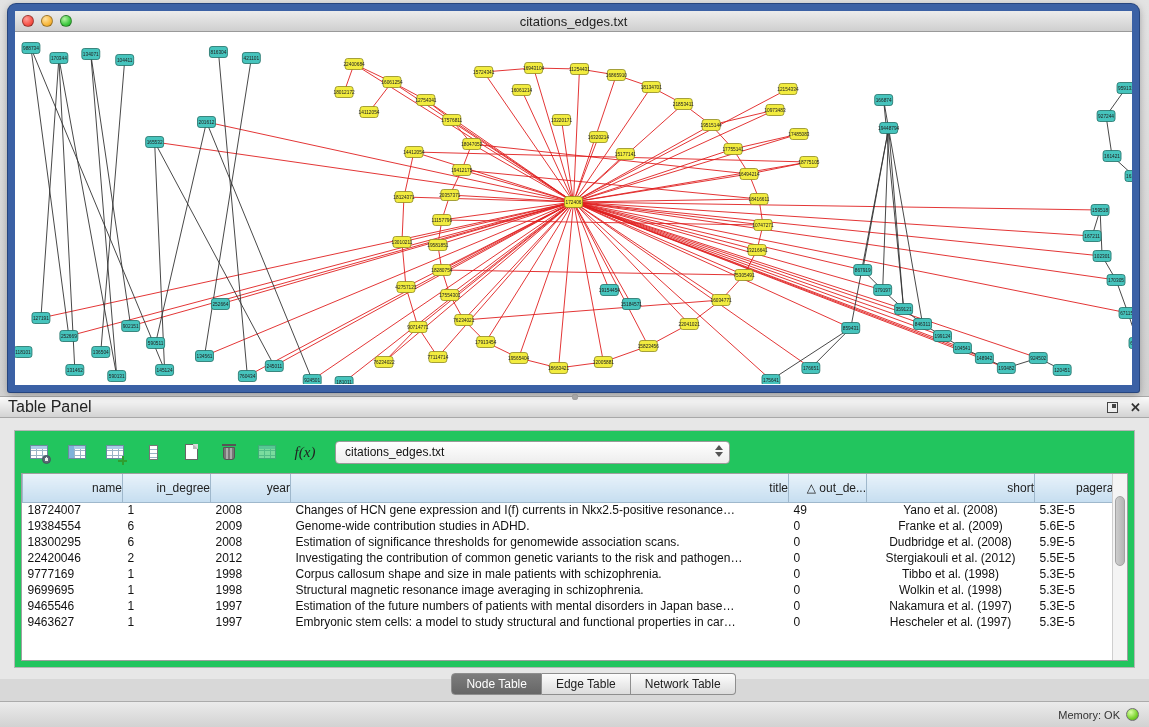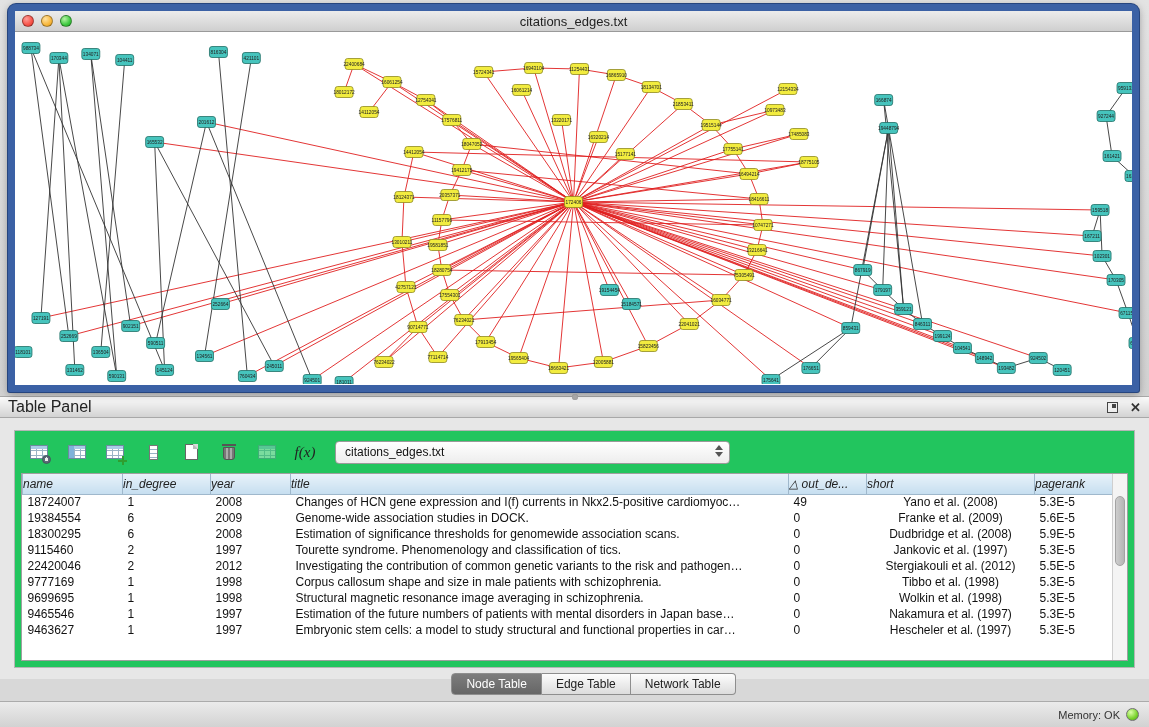--- a/index.html
+++ b/index.html
@@ -72,23 +72,23 @@
     background:linear-gradient(#ffffff,#ededed); display:flex; align-items:center;
     font-size:12px; color:#111; padding-left:9px; position:relative; }
   .combo-arrows { position:absolute; right:6px; top:3px; display:flex; flex-direction:column; gap:2px; }
   .combo-arrows i { width:0; height:0; border-left:4px solid transparent; border-right:4px solid transparent; display:block; }
   .combo-arrows .up { border-bottom:5px solid #555; }
   .combo-arrows .down { border-top:5px solid #555; }
 
   
   .table-box { position:relative; background:#fff; border:1px solid #9f9f9f; height:188px; overflow:hidden; }
   table.data { border-collapse:collapse; table-layout:fixed; width:1104px; font-size:12px; }
-  table.data th { height:20px; font-weight:normal; color:#222; text-align:left;
+  table.data th { height:28px; font-weight:normal; color:#222; text-align:right;
     background:linear-gradient(#e8f2fa,#c6def0); border:1px solid #9fb8cc; border-top:none;
-    overflow:hidden; white-space:nowrap;font-style:italic; }
+    overflow:hidden; white-space:nowrap; }
   table.data td { height:16px; padding:0 5px; color:#111; white-space:nowrap; overflow:hidden; }
   td.c0,td.c1,td.c2,td.c3,td.c4,td.c6 { text-align:left; }
   td.c5 { text-align:center; }
   .w0{width:100px}.w1{width:88px}.w2{width:80px}.w3{width:498px}.w4{width:78px}.w5{width:168px}.w6{width:92px}
   .vscrollbar { position:absolute; right:0; top:0; bottom:0; width:15px; background:#f4f4f4; border-left:1px solid #cfcfcf; }
   .vscrollbar .thumb { position:absolute; left:2px; right:2px; top:22px; height:70px; border-radius:6px;
     background:linear-gradient(to right,#cdcdcd,#b5b5b5); border:1px solid #a3a3a3; }
 
   
   .tabs { display:flex; justify-content:center; margin-top:5px; }
@@ -759,51 +759,42 @@
               <th class="w4">△ out_de...</th>
               <th class="w5">short</th>
               <th class="w6">pagerank</th>
             </tr>
           </thead>
         <tbody id="tbody">
             <tr>
               <td class="c0 w0">18724007</td>
               <td class="c1 w1">1</td>
               <td class="c2 w2">2008</td>
-              <td class="c3 w3">Changes of HCN gene expression and I(f) currents in Nkx2.5-positive cardiomyoc…</td>
+              <td class="c3 w3">Changes of HCN gene expression and I(f) currents in Nkx2.5-positive resonance…</td>
               <td class="c4 w4">49</td>
               <td class="c5 w5">Yano et al. (2008)</td>
               <td class="c6 w6">5.3E-5</td>
             </tr>
             <tr>
               <td class="c0 w0">19384554</td>
               <td class="c1 w1">6</td>
               <td class="c2 w2">2009</td>
-              <td class="c3 w3">Genome-wide association studies in DOCK.</td>
+              <td class="c3 w3">Genome-wide contribution studies in ADHD.</td>
               <td class="c4 w4">0</td>
               <td class="c5 w5">Franke et al. (2009)</td>
               <td class="c6 w6">5.6E-5</td>
             </tr>
             <tr>
               <td class="c0 w0">18300295</td>
               <td class="c1 w1">6</td>
               <td class="c2 w2">2008</td>
               <td class="c3 w3">Estimation of significance thresholds for genomewide association scans.</td>
               <td class="c4 w4">0</td>
               <td class="c5 w5">Dudbridge et al. (2008)</td>
               <td class="c6 w6">5.9E-5</td>
-            </tr>
-            <tr>
-              <td class="c0 w0">9115460</td>
-              <td class="c1 w1">2</td>
-              <td class="c2 w2">1997</td>
-              <td class="c3 w3">Tourette syndrome. Phenomenology and classification of tics.</td>
-              <td class="c4 w4">0</td>
-              <td class="c5 w5">Jankovic et al. (1997)</td>
-              <td class="c6 w6">5.3E-5</td>
             </tr>
             <tr>
               <td class="c0 w0">22420046</td>
               <td class="c1 w1">2</td>
               <td class="c2 w2">2012</td>
               <td class="c3 w3">Investigating the contribution of common genetic variants to the risk and pathogen…</td>
               <td class="c4 w4">0</td>
               <td class="c5 w5">Stergiakouli et al. (2012)</td>
               <td class="c6 w6">5.5E-5</td>
             </tr>

